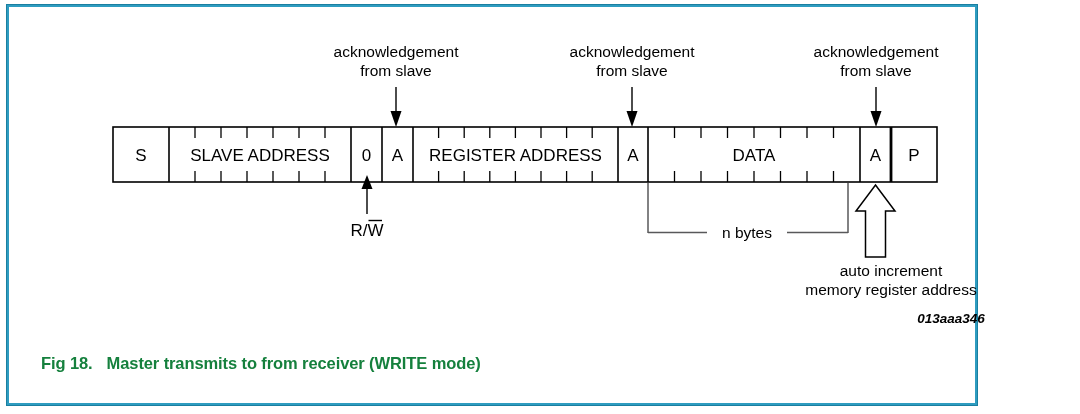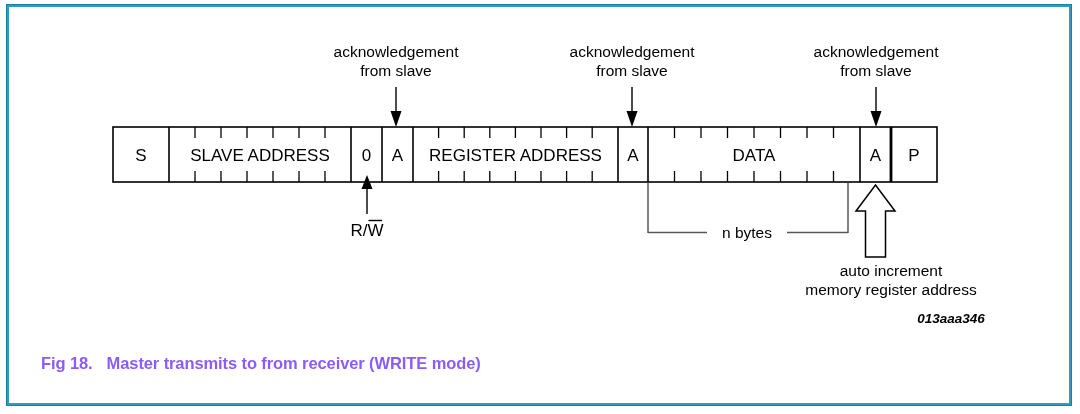--- a/index.html
+++ b/index.html
@@ -4,21 +4,21 @@
 <style>
   html,body{margin:0;padding:0;background:#ffffff;}
   body{
     width:1080px;height:414px;overflow:hidden;
     font-family:"Liberation Sans","DejaVu Sans",sans-serif;
     color:#000;
   }
 
   
   #figure-frame{
-    position:absolute;left:6px;top:4px;width:1066px;height:402px;
+    position:absolute;left:6px;top:4px;width:972px;height:402px;
     box-sizing:border-box;
     border:1px solid #1a7fa0;
     background:#fff;
   }
   #figure-frame-inner{
     position:absolute;left:0;top:0;right:0;bottom:0;
     box-sizing:border-box;
     border:2px solid #2e9cc0;
     pointer-events:none;
   }
@@ -26,21 +26,21 @@
   
   #diagram{
     position:absolute;left:0;top:0;width:1066px;height:402px;
   }
   #diagram svg{display:block;}
 
   
   #caption{
     position:absolute;left:34px;top:349px;
     display:flex;align-items:baseline;
-    font-size:16.5px;font-weight:bold;color:#8b5cf6;
+    font-size:16.5px;font-weight:bold;color:#15803d;
     letter-spacing:-0.1px;white-space:nowrap;
   }
   #caption .fig-no{margin-right:14px;}
 
   .txt{font-family:"Liberation Sans","DejaVu Sans",sans-serif;fill:#000;}
 </style>
 </head>
 <body>
 
 <div id="figure-frame">

